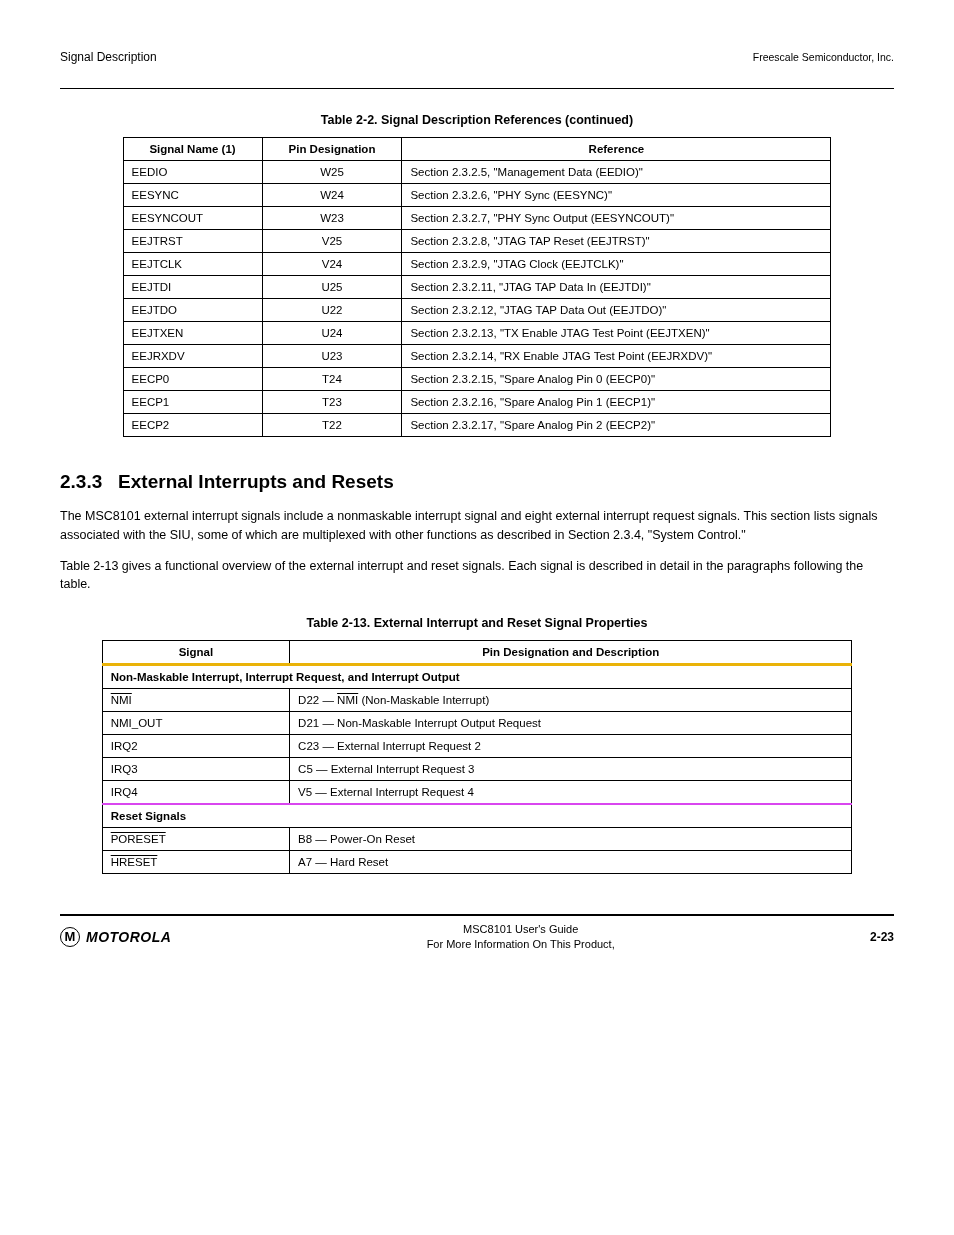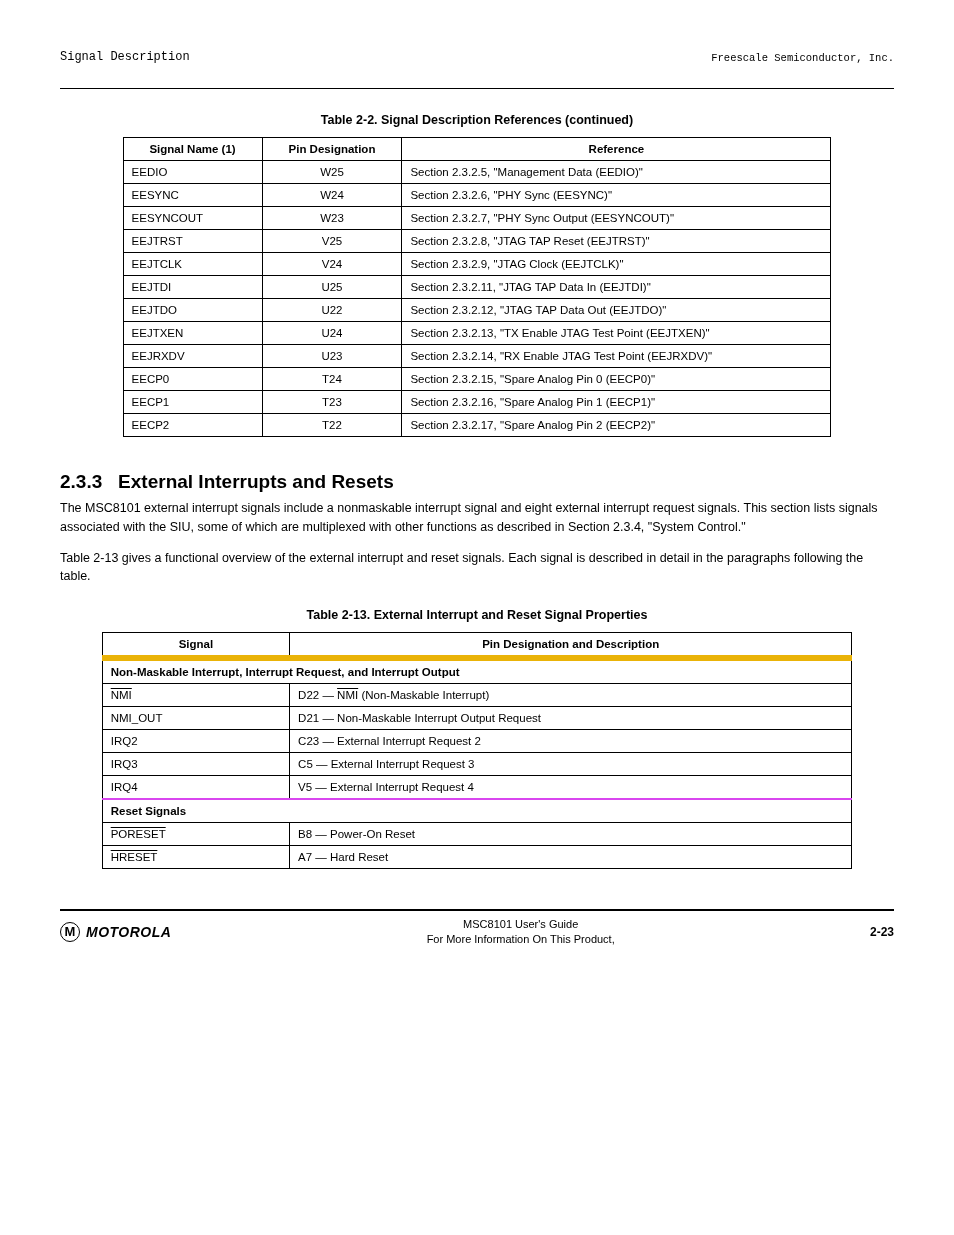--- a/index.html
+++ b/index.html
@@ -6,24 +6,23 @@
   html, body { width: 954px; background: #fff; }
   body {
     font-family: Arial, Helvetica, sans-serif;
     color: #000;
     padding: 50px 60px 30px 60px;
     font-size: 12px;
   }
   .header {
     display: flex;
     justify-content: space-between;
-    align-items: flex-end;
+    align-items: center;
     padding-bottom: 4px;
     margin-bottom: 20px;
-    font-family: Liberation Mono, monospace;
   }
   .header-left { font-size: 12px; }
   .header-right { font-size: 10.5px; }
   hr.hr-thin { border: none; border-top: 1px solid #000; margin: 0; }
   .table-title {
     text-align: center;
     font-weight: bold;
     font-size: 12.5px;
     margin: 0 0 10px 0;
   }
@@ -37,32 +36,32 @@
   th, td {
     border: 1px solid #000;
     padding: 5px 8px;
     text-align: left;
     vertical-align: top;
   }
   th { text-align: center; font-weight: bold; }
   .section-heading {
     font-size: 19px;
     font-weight: bold;
-    margin: 34px 0 6px 0;
+    margin: 34px 0 14px 0;
   }
   .para {
     font-size: 12.5px;
     line-height: 1.5;
     margin-bottom: 12px;
   }
   .cat-row td {
     font-weight: bold;
   }
   .cat-row td { border-top: 2px solid #d946ef; }
-  .cat-row.first td { border-top: 6px solid #eab308; }
+  .cat-row.first td { border-top: 3px solid #eab308; }
   .overline { text-decoration: overline; }
   .footer {
     margin-top: 40px;
     padding-top: 6px;
     border-top: 2px solid #000;
     display: flex;
     justify-content: space-between;
     align-items: center;
   }
   .footer-center {

